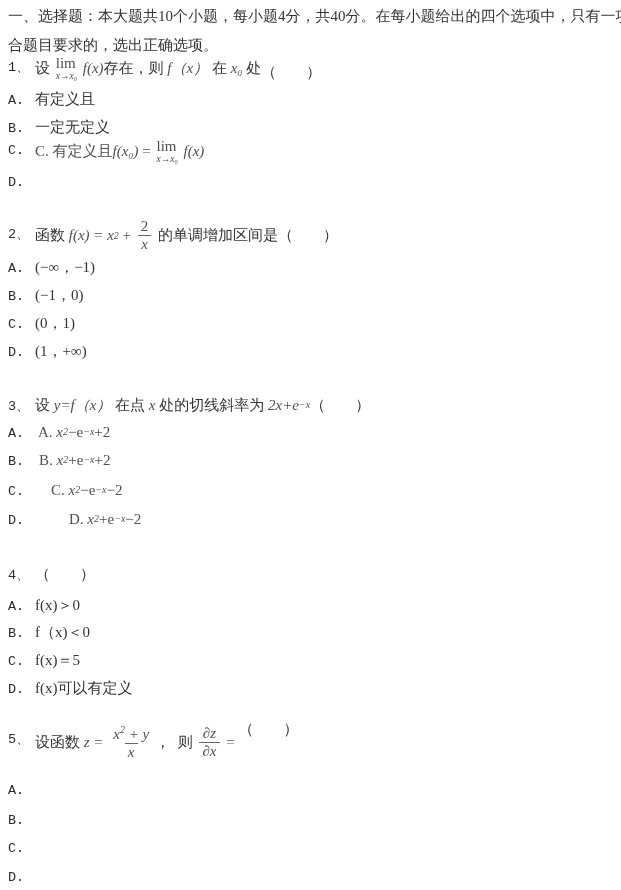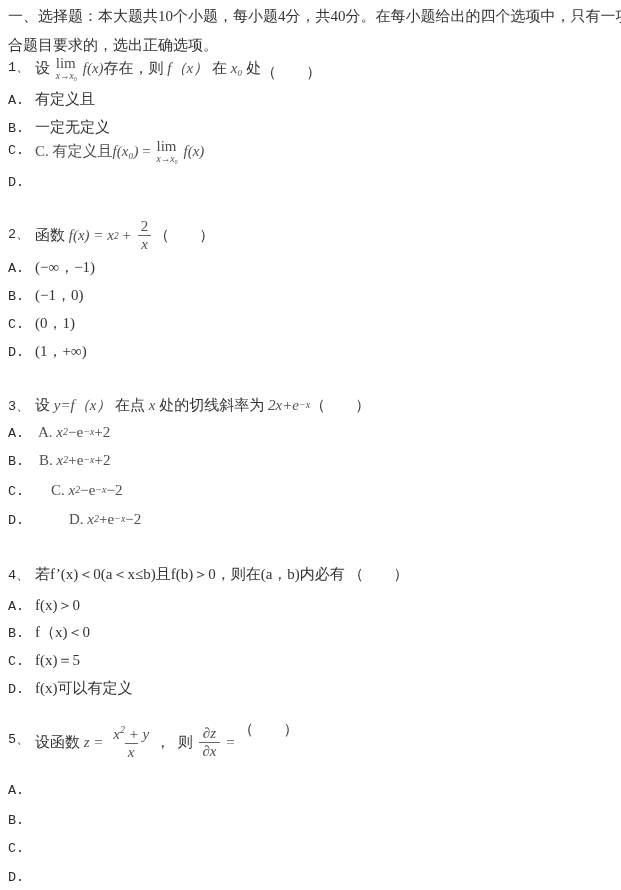--- a/index.html
+++ b/index.html
@@ -61,20 +61,21 @@
     <span class="fgroup"><span>C. 有定义且</span><span class="var">f(x₀)</span><span> = </span><span class="lim"><span class="ltop">lim</span><span class="lsub var">x→x₀</span></span><span class="var"> f(x)</span></span>
   </div>
   <div class="row" style="top:175px">
     <span class="letter">D.</span>
   </div>
 
   <div class="row row-mid" style="top:218px">
     <span class="qnum">2、</span>
     <span class="cn">函数 </span>
     <span class="fgroup"><span class="var">f(x) = x</span><sup>2</sup><span> + </span><span class="frac"><span class="fnum">2</span><span class="fden var">x</span></span></span>
+    <span class="cn"> 的单调增加区间是</span>
     <span class="blank">（　　）</span>
   </div>
 
   <div class="row" style="top:258px">
     <span class="letter">A.</span>
     <span class="cn">(−∞，−1)</span>
   </div>
   <div class="row" style="top:286px">
     <span class="letter">B.</span>
     <span class="cn">(−1，0)</span>
@@ -106,21 +107,20 @@
     <span class="letter">C.</span>
     <span class="fgroup ind-c"><span>C. </span><span class="var">x</span><sup>2</sup><span>−e</span><sup>−x</sup><span>−2</span></span>
   </div>
   <div class="row" style="top:510px">
     <span class="letter">D.</span>
     <span class="fgroup ind-d"><span>D. </span><span class="var">x</span><sup>2</sup><span>+e</span><sup>−x</sup><span>−2</span></span>
   </div>
 
   <div class="row" style="top:565px">
     <span class="qnum">4、</span>
-    <span class="cn">若f’(x)＜0(a＜x≤b)且f(b)＞0，则在(a，b)内必有 </span>
     <span class="blank">（　　）</span>
   </div>
 
   <div class="row" style="top:596px">
     <span class="letter">A.</span>
     <span class="cn">f(x)＞0</span>
   </div>
   <div class="row" style="top:623px">
     <span class="letter">B.</span>
     <span class="cn">f（x)＜0</span>

